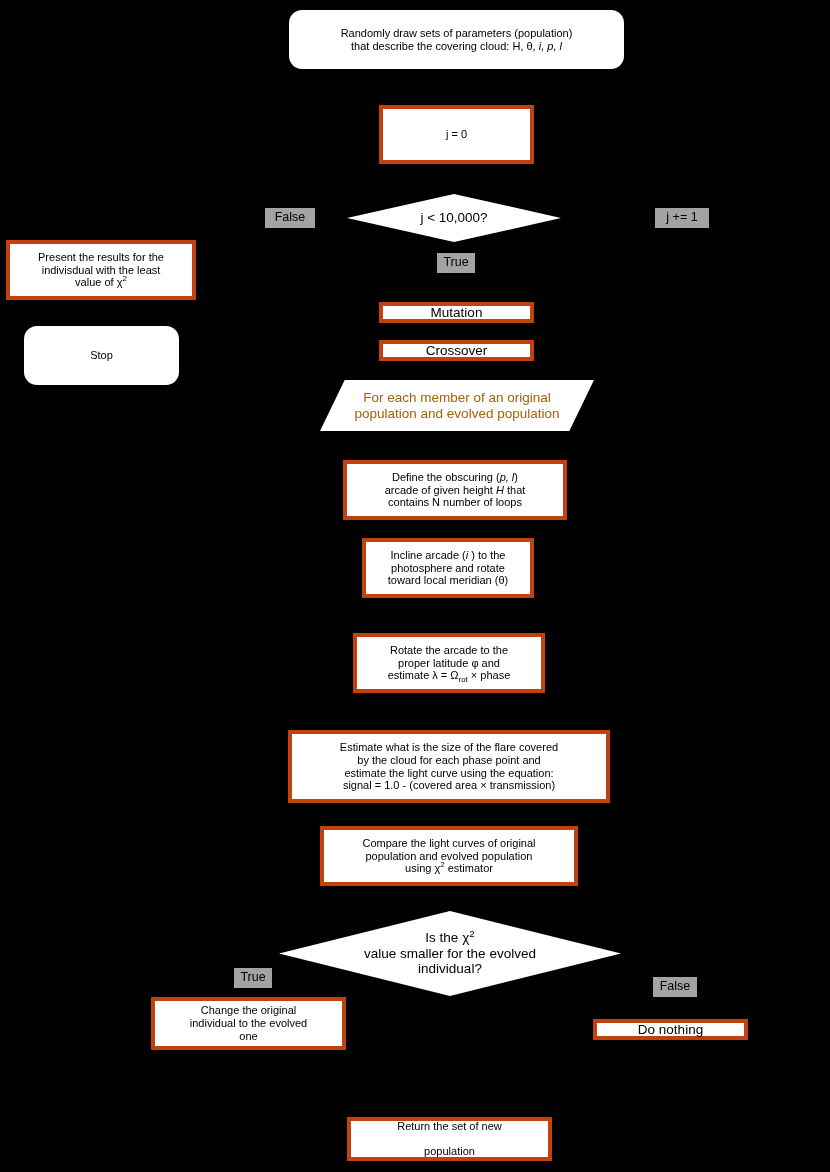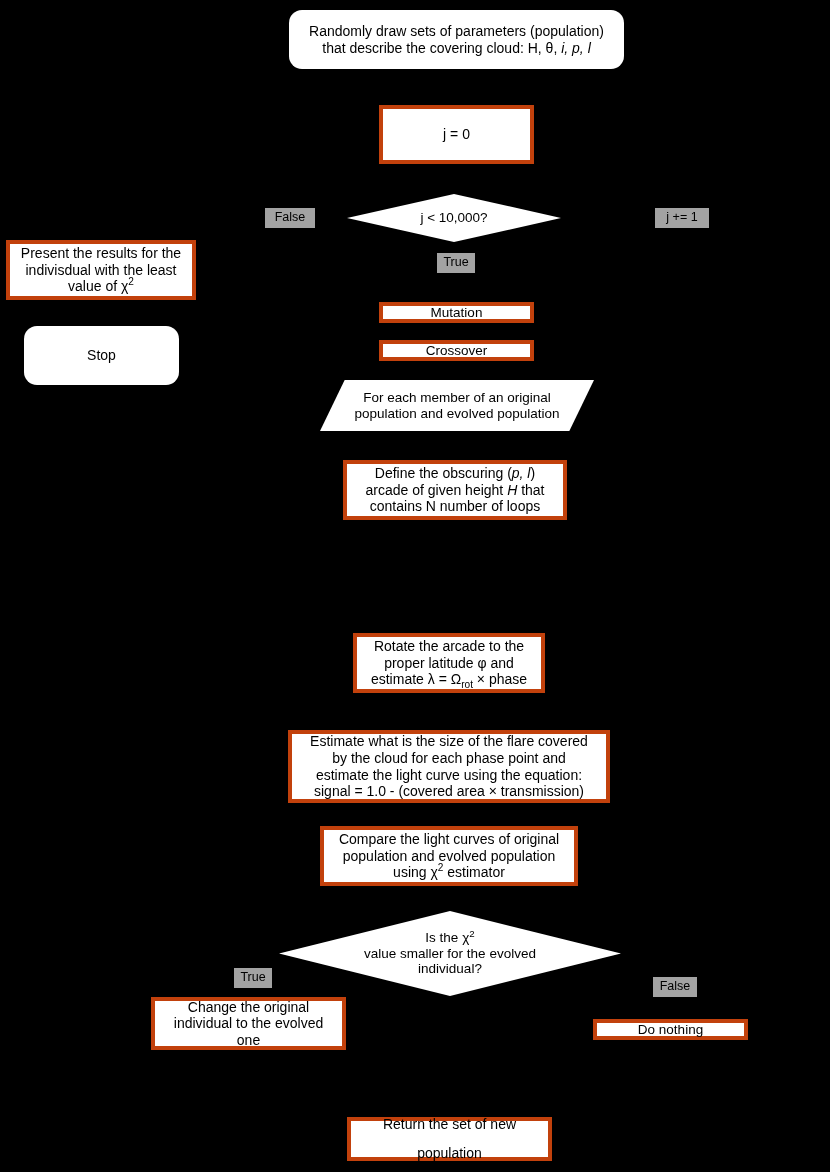--- a/index.html
+++ b/index.html
@@ -28,21 +28,21 @@
   .node {
     position: absolute;
     box-sizing: border-box;
     background: #ffffff;
     color: #000000;
     display: flex;
     align-items: center;
     justify-content: center;
     text-align: center;
     line-height: 1.18;
-    font-size: 14px;
+    font-size: 11px;
     padding: 18px 6px;
   }
 
   
   .rect {
     border: 4px solid #c2410c;
   }
 
   
   .terminator {
@@ -81,21 +81,21 @@
     justify-content: center;
     text-align: center;
     font-size: 13.5px;
     line-height: 1.18;
   }
 
   
   .parallelogram {
     position: absolute;
     background: #ffffff;
-    color: #000000;
+    color: #a16207;
     -webkit-clip-path: polygon(9% 0%, 100% 0%, 91% 100%, 0% 100%);
     clip-path: polygon(9% 0%, 100% 0%, 91% 100%, 0% 100%);
     display: flex;
     align-items: center;
     justify-content: center;
     text-align: center;
     font-size: 13.5px;
     line-height: 1.18;
   }
 
@@ -181,20 +181,25 @@
       <span class="line">population and evolved population</span>
     </div>
   </div>
 
   <div class="node rect stack" style="left:343px; top:460px; width:224px; height:60px;">
     <span class="line"><span>Define the obscuring (</span><i class="mathvar">p, l</i><span>)</span></span>
     <span class="line"><span>arcade of given height </span><i class="mathvar">H</i><span> that</span></span>
     <span class="line">contains N number of loops</span>
   </div>
 
+  <div class="node rect stack" style="left:362px; top:538px; width:172px; height:60px;">
+    <span class="line"><span>Incline arcade (</span><i class="mathvar">i</i><span> ) to the</span></span>
+    <span class="line">photosphere and rotate</span>
+    <span class="line">toward local meridian (θ)</span>
+  </div>
 
   <div class="node rect stack" style="left:353px; top:633px; width:192px; height:60px;">
     <span class="line">Rotate the arcade to the</span>
     <span class="line">proper latitude φ and</span>
     <span class="line"><span>estimate λ = Ω</span><sub>rot</sub><span> × phase</span></span>
   </div>
 
   <div class="node rect stack" style="left:288px; top:730px; width:322px; height:73px;">
     <span class="line">Estimate what is the size of the flare covered</span>
     <span class="line">by the cloud for each phase point and</span>

